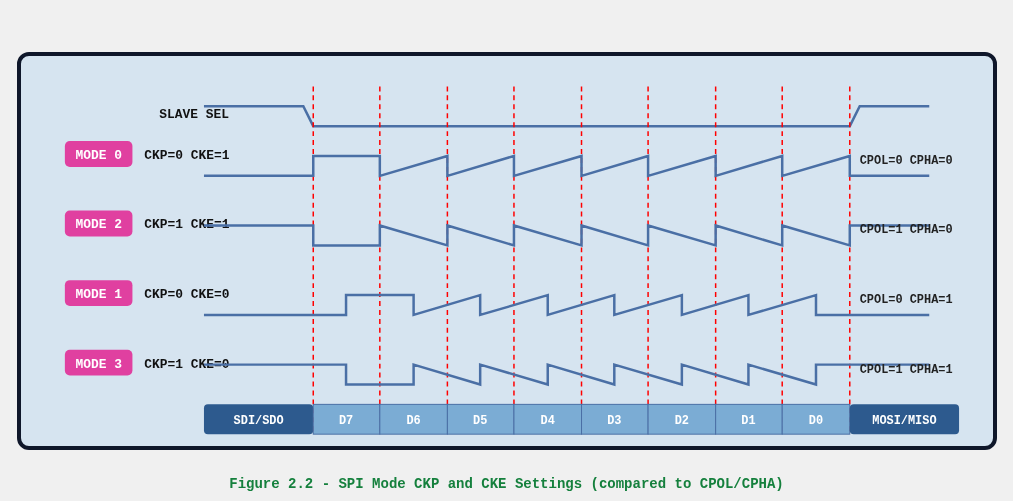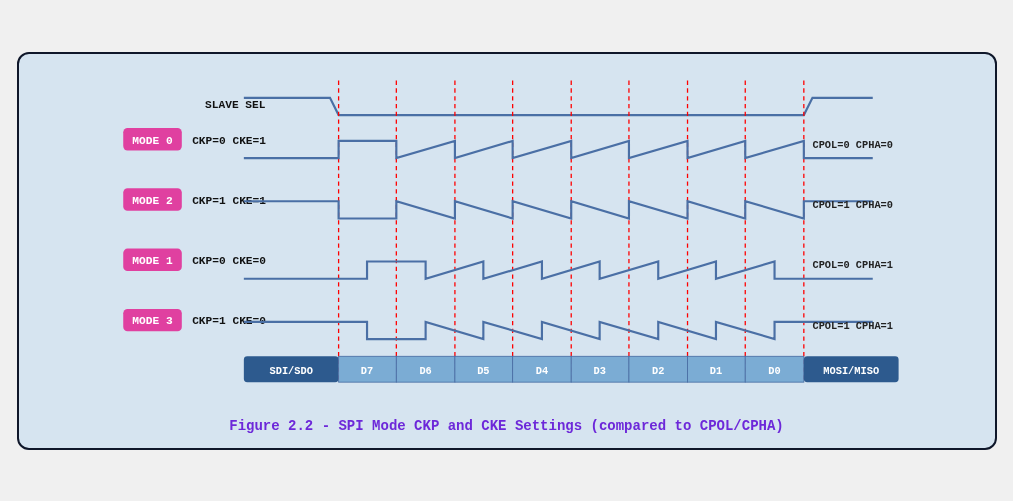--- a/index.html
+++ b/index.html
@@ -9,32 +9,31 @@
       background: #f0f0f0;
       display: flex;
       align-items: center;
       justify-content: center;
       font-family: 'Courier New', Courier, monospace;
     }
     .outer {
       width: 980px;
       height: 398px;
       background: #d6e4f0;
-      border: 2px solid #0f172a;
+      border: 4px solid #0f172a;
       border-radius: 12px;
       padding: 18px 24px 14px 24px;
       display: flex;
       flex-direction: column;
-      align-items: center;
     }
     .caption {
       text-align: center;
       font-size: 14px;
       font-weight: bold;
-      color: #6d28d9;
+      color: #15803d;
       margin-top: 10px;
       font-family: 'Courier New', Courier, monospace;
     }
 
     
     .svg-container {
       flex: 1;
       position: relative;
     }
     svg {

